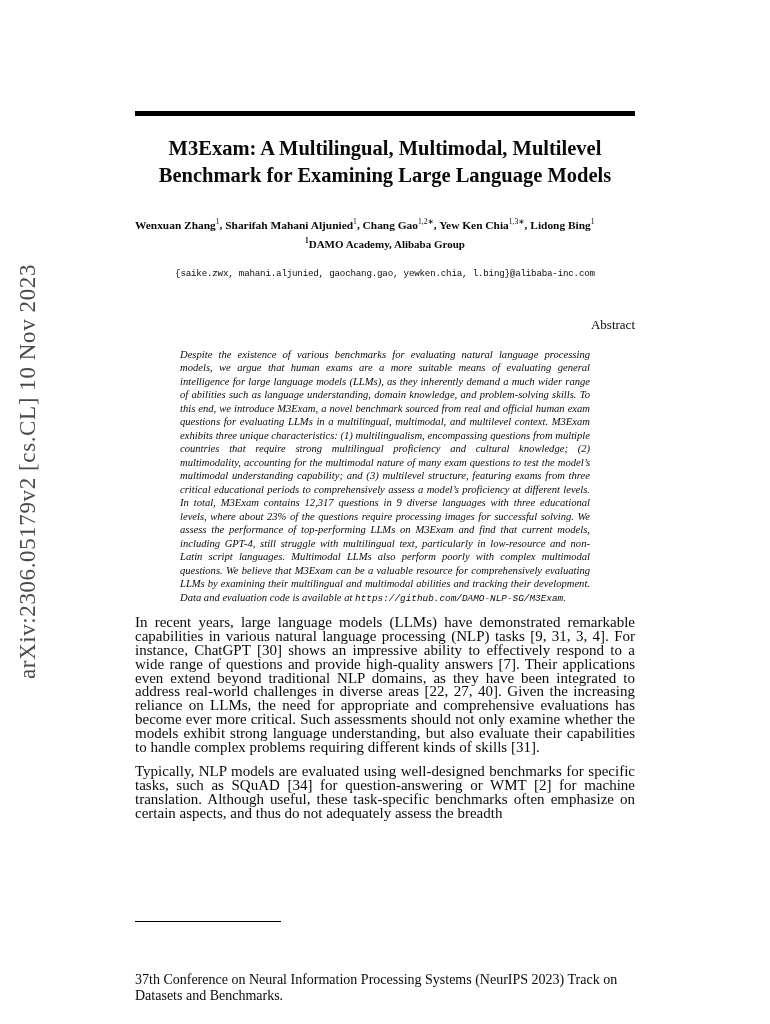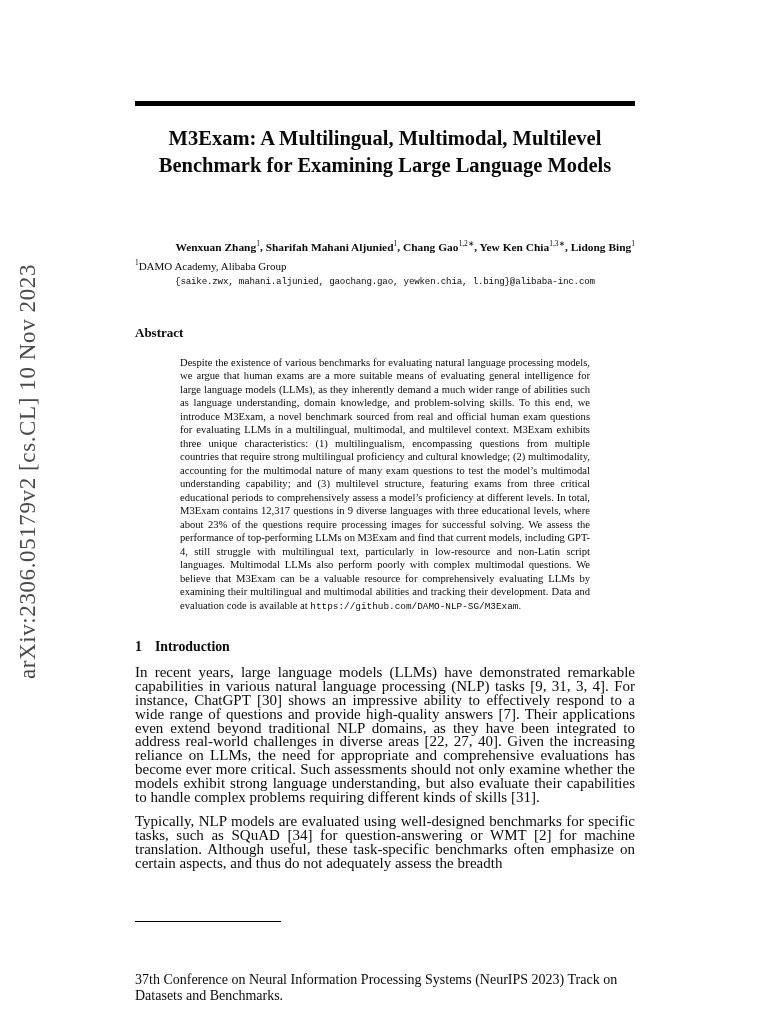--- a/index.html
+++ b/index.html
@@ -21,49 +21,50 @@
     left: 15px; top: 264px;
     writing-mode: vertical-rl;
     transform: rotate(180deg);
     transform-origin: center;
     font-size: 23px;
     letter-spacing: 0.6px;
     color: #4a4a4a;
     white-space: nowrap;
     font-family: "Liberation Serif", serif;
   }
-  .content { position: absolute; left: 135px; top: 2px; width: 500px; }
+  .content { position: absolute; left: 135px; top: 12px; width: 500px; }
   .title-rule { margin-top: 99px; height: 5px; background: #000; }
   .title {
     margin: 19px auto 0;
     max-width: 462px;
     font-size: 20.5px; line-height: 27px;
     font-weight: 700; text-align: center;
   }
   .authors {
-    margin-top: 60px; text-align: right;
+    margin-top: 28px; text-align: left;
     font-size: 11.4px; font-weight: 700;
     white-space: nowrap;
   }
   .authors sup { font-weight: 400; font-size: 7.6px; }
-  .affiliations { margin-top: 2px; text-align: left; font-size: 11px; }
+  .affiliations { margin-top: 2px; text-align: center; font-size: 11px; font-weight: bold; }
   .affil-line { line-height: 15.5px; }
   .affil-line sup { font-size: 7.3px; }
   .affil-gap { display: inline-block; width: 16px; }
   .emails {
-    margin-top: 2px; text-align: center;
+    margin-top: 16px; text-align: center;
     font-family: "Liberation Mono", monospace;
     font-size: 9.2px; letter-spacing: -0.2px;
     white-space: nowrap;
   }
-  .abstract-heading { margin-top: 38px; text-align: left; font-size: 13px; font-weight: 700; }
+  .abstract-heading { margin-top: 38px; text-align: right; font-size: 13px; font-weight: 400; }
   .abstract-text {
     margin: 15px 45px 0 45px;
     font-size: 10.6px; line-height: 13.5px;
     text-align: justify;
+    font-style: italic;
   }
   .mono-link { font-family: "Liberation Mono", monospace; font-size: 9.4px; color: #0a0a0a; text-decoration: none; }
   .section-heading { margin-top: 26px; font-size: 13.8px; font-weight: 700; }
   .sec-gap { display: inline-block; width: 13px; }
   .body-par { margin-top: 11px; font-size: 15px; line-height: 13.8px; text-align: justify; }
   .footnote-block { position: absolute; left: 135px; top: 921px; width: 500px; }
   .footnote-rule { width: 146px; height: 1px; background: #000; }
   .footnote {
     margin-top: 4px; font-size: 9.6px; line-height: 11.8px;
     text-align: justify; text-indent: 10px;
@@ -89,21 +90,20 @@
     <div class="affiliations">
         <div class="affil-line"><sup>1</sup>DAMO Academy, Alibaba Group</div>
       </div>
 
     <div class="emails">{saike.zwx, mahani.aljunied, gaochang.gao, yewken.chia, l.bing}@alibaba-inc.com</div>
 
     <h2 class="abstract-heading">Abstract</h2>
 
     <p class="abstract-text"><span>Despite the existence of various benchmarks for evaluating natural language processing models, we argue that human exams are a more suitable means of evaluating general intelligence for large language models (LLMs), as they inherently demand a much wider range of abilities such as language understanding, domain knowledge, and problem-solving skills. To this end, we introduce M3Exam, a novel benchmark sourced from real and official human exam questions for evaluating LLMs in a multilingual, multimodal, and multilevel context. M3Exam exhibits three unique characteristics: (1) multilingualism, encompassing questions from multiple countries that require strong multilingual proficiency and cultural knowledge; (2) multimodality, accounting for the multimodal nature of many exam questions to test the model’s multimodal understanding capability; and (3) multilevel structure, featuring exams from three critical educational periods to comprehensively assess a model’s proficiency at different levels. In total, M3Exam contains 12,317 questions in 9 diverse languages with three educational levels, where about 23% of the questions require processing images for successful solving. We assess the performance of top-performing LLMs on M3Exam and find that current models, including GPT-4, still struggle with multilingual text, particularly in low-resource and non-Latin script languages. Multimodal LLMs also perform poorly with complex multimodal questions. We believe that M3Exam can be a valuable resource for comprehensively evaluating LLMs by examining their multilingual and multimodal abilities and tracking their development. Data and evaluation code is available at </span><span class="mono-link">https://github.com/DAMO-NLP-SG/M3Exam</span><span>.</span></p>
 
-    <h2 class="section-heading"><span>1</span><span class="sec-gap"></span><span>Introduction</span></h2>
 
     <p class="body-par">In recent years, large language models (LLMs) have demonstrated remarkable capabilities in various natural language processing (NLP) tasks [9, 31, 3, 4]. For instance, ChatGPT [30] shows an impressive ability to effectively respond to a wide range of questions and provide high-quality answers [7]. Their applications even extend beyond traditional NLP domains, as they have been integrated to address real-world challenges in diverse areas [22, 27, 40]. Given the increasing reliance on LLMs, the need for appropriate and comprehensive evaluations has become ever more critical. Such assessments should not only examine whether the models exhibit strong language understanding, but also evaluate their capabilities to handle complex problems requiring different kinds of skills [31].</p>
 
     <p class="body-par">Typically, NLP models are evaluated using well-designed benchmarks for specific tasks, such as SQuAD [34] for question-answering or WMT [2] for machine translation. Although useful, these task-specific benchmarks often emphasize on certain aspects, and thus do not adequately assess the breadth</p>
 
   </div>
 
   <div class="footnote-block">
     <div class="footnote-rule"></div>
   </div>

